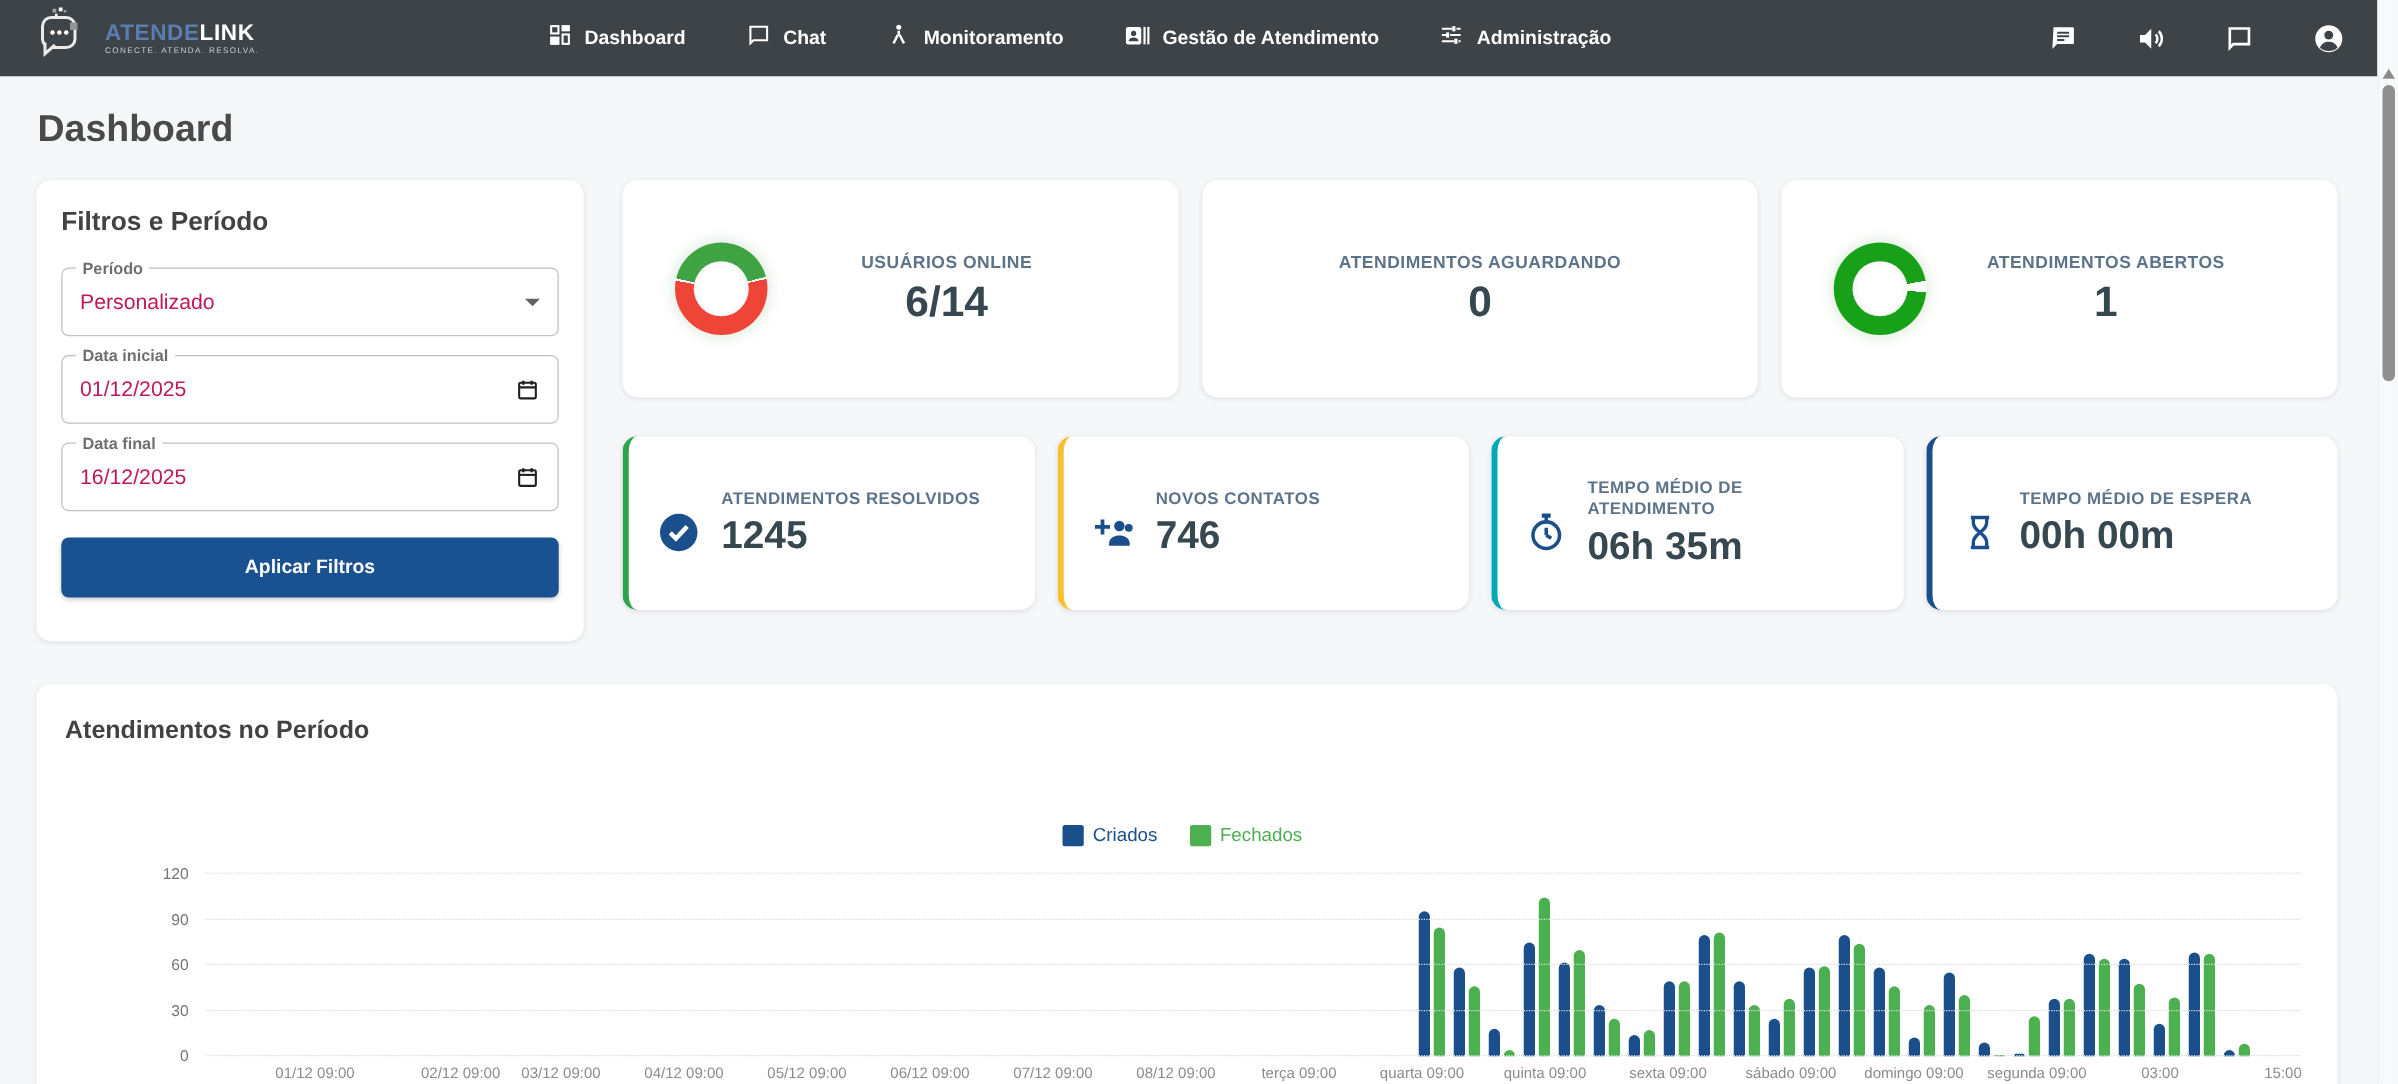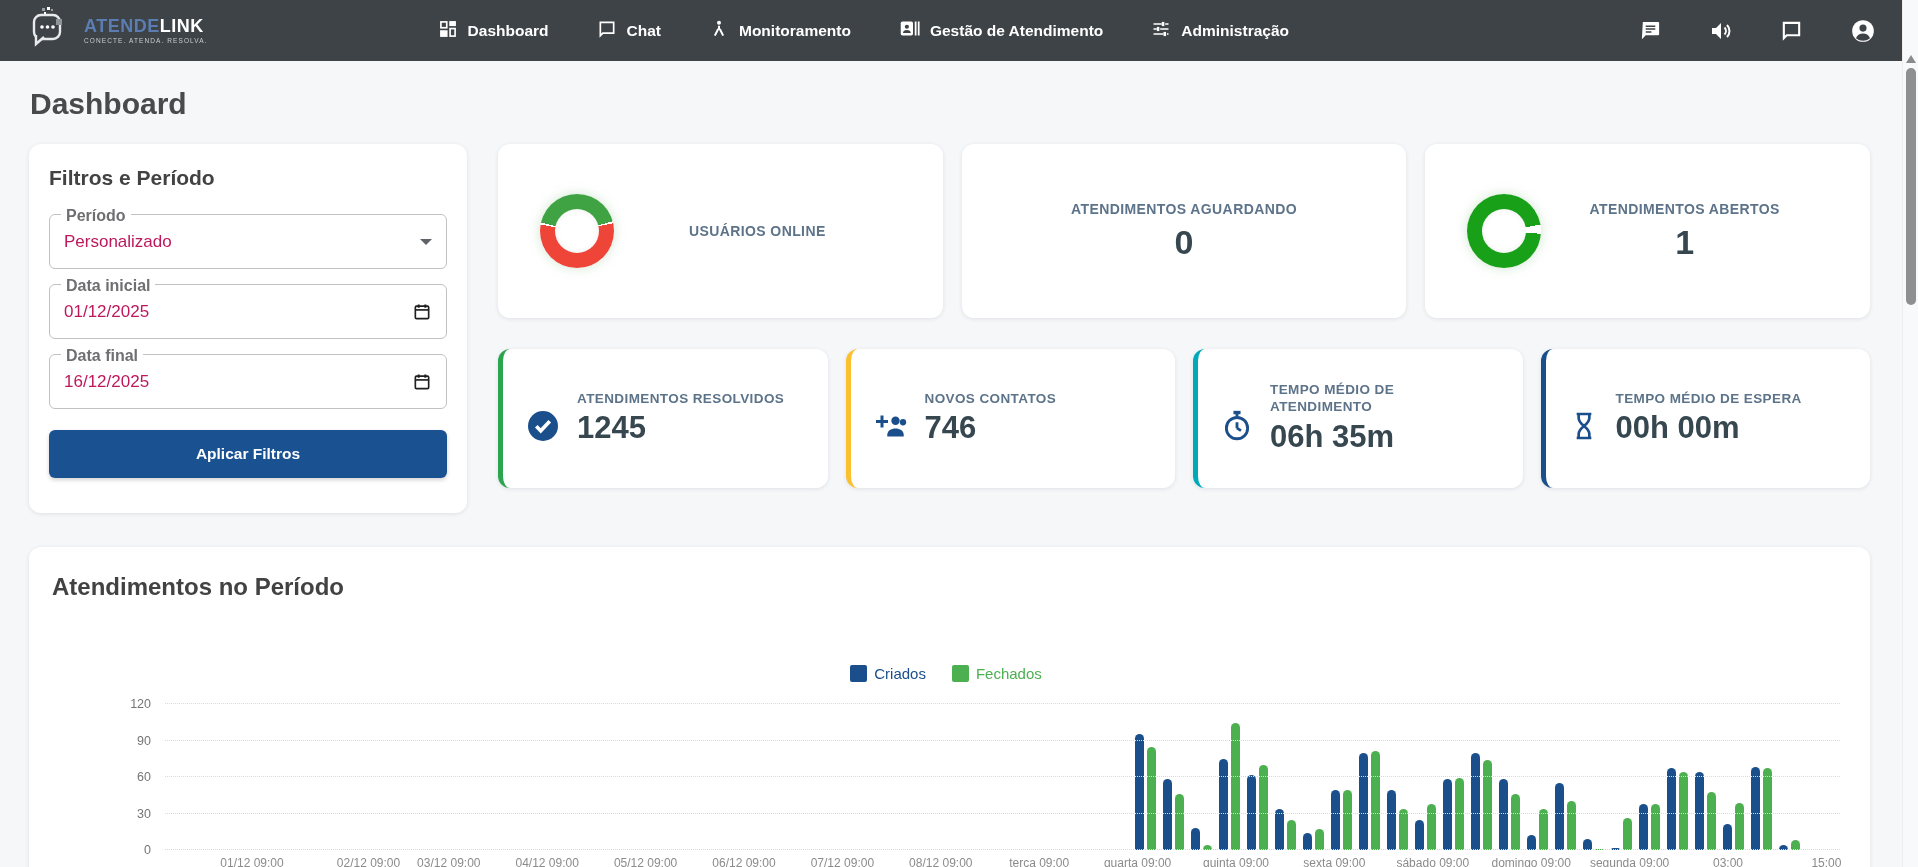--- a/index.html
+++ b/index.html
@@ -26,21 +26,21 @@
   .page-title { margin:26px 0 0 30px; font-size:30px; font-weight:bold; color:#4a4a4a; }
 
   .card { background:#fff; border-radius:12px; box-shadow:0 1px 4px rgba(15,30,60,.10); }
 
   
   .filters { position:absolute; left:29px; top:83px; width:438px; height:369px; padding:22px 20px; }
   .filters h2 { font-size:21px; font-weight:bold; color:#424242; margin-bottom:24px; }
   .field { position:relative; border:1px solid #c1c1c4; border-radius:6px; height:55px;
     margin-bottom:15px; display:flex; align-items:center; padding:0 14px; cursor:pointer; background:#fff; }
   .field .flabel { position:absolute; top:-8px; left:11px; background:#fff; padding:0 5px;
-    font-size:16px; color:#6f6f72; font-weight:bold; }
+    font-size:13px; color:#6f6f72; font-weight:bold; }
   .field .fvalue { font-size:17px; color:#be185d; }
   .field .fend { margin-left:auto; display:flex; align-items:center; }
   .caret { width:0; height:0; border-left:6px solid transparent; border-right:6px solid transparent;
     border-top:6px solid #5f6368; }
   .apply-btn { margin-top:6px; width:100%; height:48px; border:none; border-radius:6px;
     background:#1a5191; color:#fff; font-size:15.5px; font-weight:bold; cursor:pointer;
     font-family:"Liberation Sans", sans-serif; box-shadow:0 2px 4px rgba(0,0,0,.18); }
 
   
   .stats-top { position:absolute; left:498px; top:83px; width:1372px; display:flex; gap:19px; }
@@ -57,21 +57,21 @@
   .stats-small { position:absolute; left:498px; top:288px; width:1372px; display:flex; gap:18px; }
   .stat-sm { flex:1; height:139px; display:flex; align-items:center; gap:16px; padding:0 22px;
     border-left:5px solid #ccc; }
   .stat-sm .col { display:flex; flex-direction:column; }
   .sm-label { font-size:13.5px; font-weight:bold; color:#5d7389; letter-spacing:.4px; line-height:1.25; }
   .sm-value { font-size:31px; font-weight:bold; color:#37474f; margin-top:3px; }
   .sm-icon { flex:0 0 auto; display:flex; align-items:center; margin-top:14px; }
 
   
   .chart-card { position:absolute; left:29px; top:486px; width:1841px; height:400px; padding:26px 30px 0 23px; }
-  .chart-card h2 { font-size:24px; font-weight:bold; color:#424242; }
+  .chart-card h2 { font-size:20px; font-weight:bold; color:#424242; }
   .legend { display:flex; justify-content:center; gap:26px; margin-top:64px; }
   .legend-item { display:flex; align-items:center; gap:7px; font-size:15px; cursor:pointer; }
   .legend-swatch { width:17px; height:17px; border-radius:2px; }
 
   .plot { position:relative; height:146px; margin:22px 0 0 113px; width:1675px; }
   .gridline { position:absolute; left:0; right:0; height:0; border-top:1px dotted #dadada; }
   .ytick { position:absolute; left:-58px; width:44px; text-align:right; font-size:12.5px; color:#757575; }
   .bars { position:absolute; bottom:0; right:40px; display:flex; align-items:flex-end; gap:7px; }
   .pair { display:flex; align-items:flex-end; gap:3px; }
   .bar { width:9px; border-radius:5px 5px 0 0; }
@@ -232,20 +232,21 @@
     </div>
 
     <button class="apply-btn">Aplicar Filtros</button>
   </section>
 
   <div class="stats-top">
     <div class="card stat-big">
       <div class="donut" id="donut-online" style="background: conic-gradient(from -77deg, rgb(63, 163, 68) 0deg, rgb(63, 163, 68) 151.8deg, rgb(255, 255, 255) 151.8deg, rgb(255, 255, 255) 154.8deg, rgb(239, 68, 56) 154.8deg, rgb(239, 68, 56) 357deg, rgb(255, 255, 255) 357deg, rgb(255, 255, 255) 360deg);"></div>
       <div class="txt">
         <div class="stat-label">USUÁRIOS ONLINE</div>
+        <div class="stat-value">6/14</div>
       </div>
     </div>
     <div class="card stat-big">
       <div class="txt">
         <div class="stat-label">ATENDIMENTOS AGUARDANDO</div>
         <div class="stat-value">0</div>
       </div>
     </div>
     <div class="card stat-big">
       <div class="donut" id="donut-abertos" style="background: conic-gradient(from 80deg, rgb(255, 255, 255) 0deg, rgb(255, 255, 255) 14.4deg, rgb(24, 160, 24) 14.4deg, rgb(24, 160, 24) 360deg);"></div>

